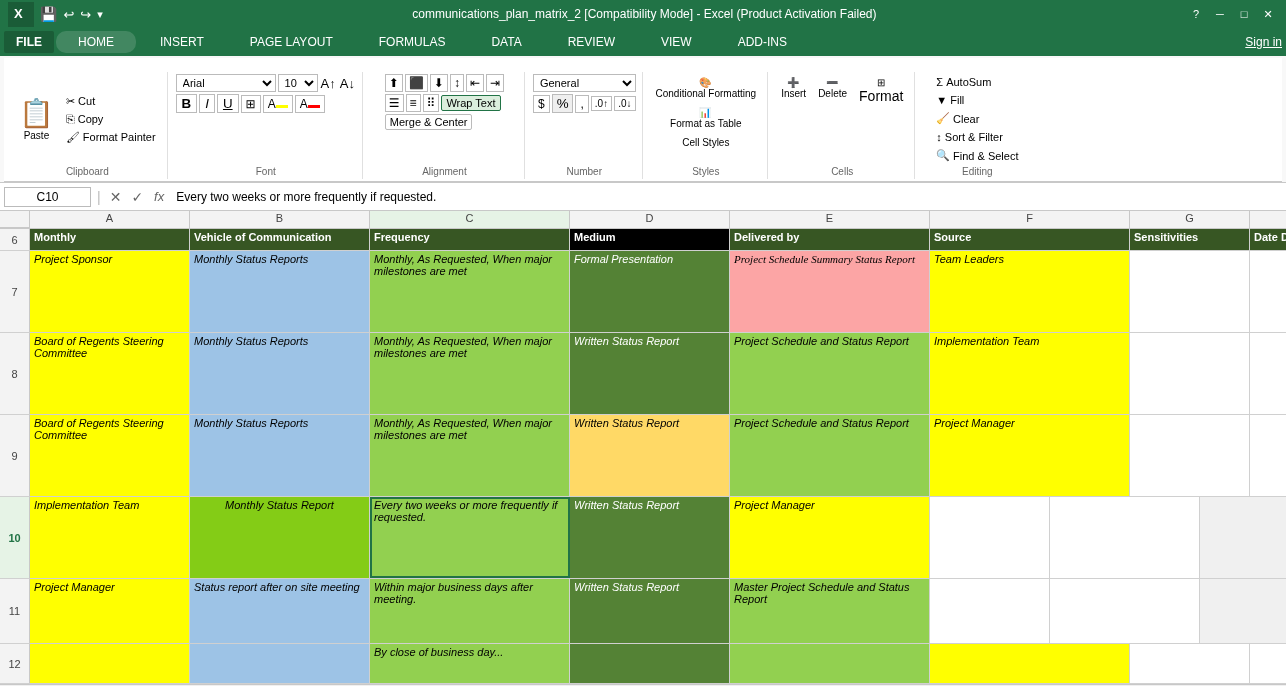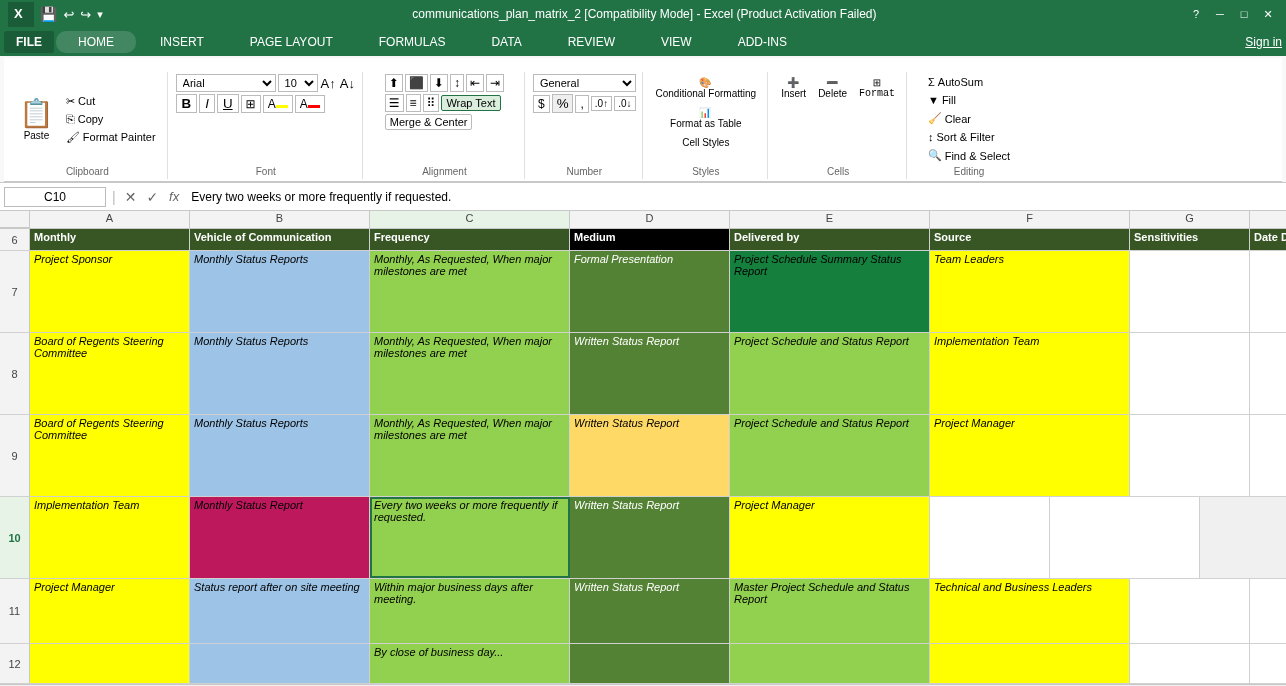--- a/index.html
+++ b/index.html
@@ -111,21 +111,21 @@
     #formula-bar {
       background: white;
       border-bottom: 1px solid #c8c8c8;
       display: flex;
       align-items: center;
       height: 28px;
       padding: 0 4px;
       gap: 4px;
     }
     #cell-ref {
-      width: 102px;
+      width: 87px;
       border: 1px solid #bbb;
       padding: 2px 4px;
       font-size: 12px;
       text-align: center;
     }
     #formula-input {
       flex: 1;
       border: none;
       outline: none;
       font-size: 12px;
@@ -486,21 +486,21 @@
         <div class="ribbon-btn">
           <span>➕</span>
           <span style="font-size:10px;">Insert</span>
         </div>
         <div class="ribbon-btn">
           <span>➖</span>
           <span style="font-size:10px;">Delete</span>
         </div>
         <div class="ribbon-btn">
           <span>⊞</span>
-          <span style="font-size:10px;font-family:Liberation Mono, monospace;">Format</span>
+          <span style="font-size:14px;">Format</span>
         </div>
       </div>
       <div class="ribbon-group-label">Cells</div>
     </div>
 
     <div class="ribbon-group" style="min-width:120px;border-right:none;">
       <div class="ribbon-group-content" style="flex-direction:column;gap:2px;align-items:flex-start;">
         <div class="ribbon-small-btn">
           <span>Σ</span>
           <span>AutoSum</span>
@@ -564,21 +564,21 @@
         <div class="cell col-g" style="background:#375623;color:white;font-style:normal;font-weight:bold;">Sensitivities</div>
         <div class="cell col-h" style="background:#375623;color:white;font-style:normal;font-weight:bold;">Date Delivered</div>
       </div>
 
       <div class="sheet-row" style="min-height:82px;">
         <div class="row-header">7</div>
         <div class="cell col-a" style="background:#FFFF00;">Project Sponsor</div>
         <div class="cell col-b" style="background:#9DC3E6;">Monthly Status Reports</div>
         <div class="cell col-c" style="background:#92D050;">Monthly, As Requested, When major milestones are met</div>
         <div class="cell col-d" style="background:#548235;color:white;">Formal Presentation</div>
-        <div class="cell col-e" style="background:#15803d;">Project Schedule Summary Status Report</div>
+        <div class="cell col-e" style="background:#fca5a5;font-family:Liberation Serif, serif;">Project Schedule Summary Status Report</div>
         <div class="cell col-f" style="background:#FFFF00;">Team Leaders</div>
         <div class="cell col-g" style="background:white;"></div>
         <div class="cell col-h" style="background:white;"></div>
       </div>
 
       <div class="sheet-row" style="min-height:82px;">
         <div class="row-header">8</div>
         <div class="cell col-a" style="background:#FFFF00;">Board of Regents Steering Committee</div>
         <div class="cell col-b" style="background:#9DC3E6;">Monthly Status Reports</div>
         <div class="cell col-c" style="background:#92D050;">Monthly, As Requested, When major milestones are met</div>
@@ -597,36 +597,35 @@
         <div class="cell col-d" style="background:#FFD966;">Written Status Report</div>
         <div class="cell col-e" style="background:#92D050;">Project Schedule and Status Report</div>
         <div class="cell col-f" style="background:#FFFF00;">Project Manager</div>
         <div class="cell col-g" style="background:white;"></div>
         <div class="cell col-h" style="background:white;"></div>
       </div>
 
       <div class="sheet-row" style="min-height:82px;">
         <div class="row-header" style="background:#e6f3e6;font-weight:bold;color:#217346;">10</div>
         <div class="cell col-a" style="background:#FFFF00;">Implementation Team</div>
-        <div class="cell col-b" style="background:#be185d;">Monthly Status Report</div>
+        <div class="cell col-b" style="background:#84cc16;text-align:center;">Monthly Status Report</div>
         <div class="cell col-c cell-selected" style="background:#92D050;">Every two weeks or more frequently if requested.</div>
         <div class="cell col-d" style="background:#548235;color:white;">Written Status Report</div>
         <div class="cell col-f" style="background:#FFFF00;">Project Manager</div>
         <div class="cell col-g" style="background:white;"></div>
         <div class="cell col-h" style="background:white;"></div>
       </div>
 
       <div class="sheet-row" style="min-height:65px;">
         <div class="row-header">11</div>
         <div class="cell col-a" style="background:#FFFF00;">Project Manager</div>
         <div class="cell col-b" style="background:#9DC3E6;">Status report after on site meeting</div>
         <div class="cell col-c" style="background:#92D050;">Within major business days after meeting.</div>
         <div class="cell col-d" style="background:#548235;color:white;">Written Status Report</div>
         <div class="cell col-e" style="background:#92D050;">Master Project Schedule and Status Report</div>
-        <div class="cell col-f" style="background:#FFFF00;">Technical and Business Leaders</div>
         <div class="cell col-g" style="background:white;"></div>
         <div class="cell col-h" style="background:white;"></div>
       </div>
 
       <div class="sheet-row" style="min-height:40px;">
         <div class="row-header">12</div>
         <div class="cell col-a" style="background:#FFFF00;"></div>
         <div class="cell col-b" style="background:#9DC3E6;"></div>
         <div class="cell col-c" style="background:#92D050;">By close of business day...</div>
         <div class="cell col-d" style="background:#548235;color:white;"></div>

